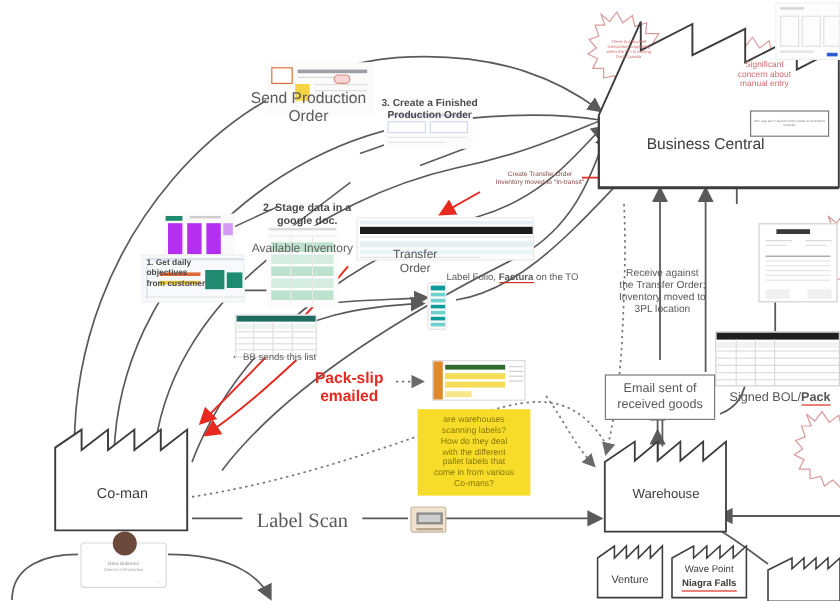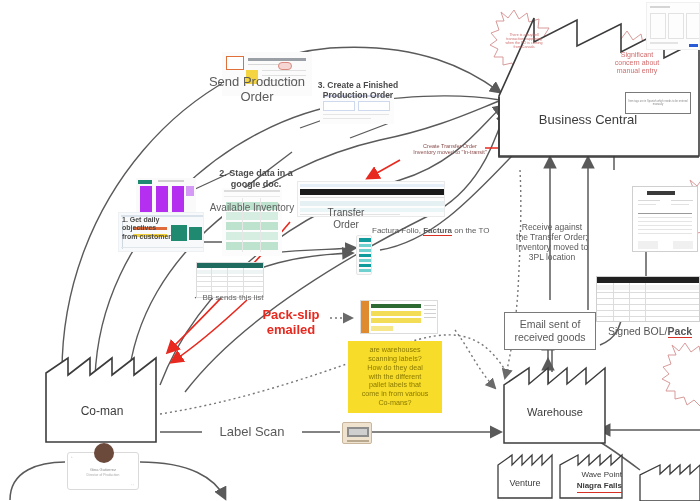--- a/index.html
+++ b/index.html
@@ -310,21 +310,21 @@
   </div>
 
   <div class="txt" style="left:178px;top:293px;width:110px;font-size:8px;color:#636363;">BB sends this list</div>
 
   <div class="txt" style="left:392px;top:143px;width:116px;font-size:5.5px;color:#8a4a4a;">
     <div>Create Transfer Order</div>
     <div>Inventory moved to "In-transit"</div>
   </div>
 
   <div class="txt" style="left:372px;top:226px;width:140px;font-size:8px;color:#5c5c5c;white-space:nowrap;text-align:left;">
-    <span>Factura Folio, </span><span class="underline-red" style="color:#5c5c5c;">Factura</span><span> on the TO</span>
+    <span>Label Folio, </span><span class="underline-red" style="color:#5c5c5c;">Factura</span><span> on the TO</span>
   </div>
 
   <div class="txt txt-red" style="left:236px;top:307px;width:110px;font-size:13px;font-weight:bold;color:#e8291f;">
     <div>Pack-slip</div>
     <div>emailed</div>
   </div>
 
   <div class="txt" style="left:504px;top:222px;width:96px;font-size:8.5px;color:#5a5a5a;">
     <div>Receive against</div>
     <div>the Transfer Order;</div>
@@ -334,31 +334,31 @@
 
   <div class="boxnode" style="left:504px;top:312px;width:92px;height:38px;font-size:10.5px;flex-direction:column;">
     <span>Email sent of</span>
     <span>received goods</span>
   </div>
 
   <div class="txt" style="left:608px;top:325px;width:100px;font-size:10.5px;color:#555;text-align:left;white-space:nowrap;">
     <span>Signed BOL/</span><span class="underline-red" style="color:#555;">Pack</span>
   </div>
 
-  <div class="txt" style="left:202px;top:424px;width:100px;font-size:13px;color:#5a5a5a;background:#fff;">Label Scan</div>
+  <div class="txt" style="left:202px;top:424px;width:100px;font-size:17px;color:#5a5a5a;background:#fff;font-family:Liberation Serif, serif;">Label Scan</div>
 
   <div class="txt" style="left:518px;top:112px;width:140px;font-size:13px;color:#3c3c3c;">Business Central</div>
 
   <div class="txt" style="left:56px;top:404px;width:92px;font-size:12px;color:#3c3c3c;">Co-man</div>
 
   <div class="txt" style="left:510px;top:406px;width:90px;font-size:11px;color:#3c3c3c;">Warehouse</div>
 
   <div class="txt" style="left:500px;top:478px;width:50px;font-size:9px;color:#3c3c3c;">Venture</div>
 
-  <div class="txt" style="left:560px;top:470px;width:62px;font-size:8px;color:#3c3c3c;line-height:1.35;text-align:right;">
+  <div class="txt" style="left:560px;top:470px;width:62px;font-size:8px;color:#3c3c3c;line-height:1.35;">
     <div>Wave Point</div>
     <div class="underline-red" style="display:inline-block;color:#3c3c3c;">Niagra Falls</div>
   </div>
 
   <div class="sticky" style="left:348px;top:341px;width:94px;height:72px;font-size:7.2px;flex-direction:column;">
     <span>are warehouses</span>
     <span>scanning labels?</span>
     <span>How do they deal</span>
     <span>with the different</span>
     <span>pallet labels that</span>

